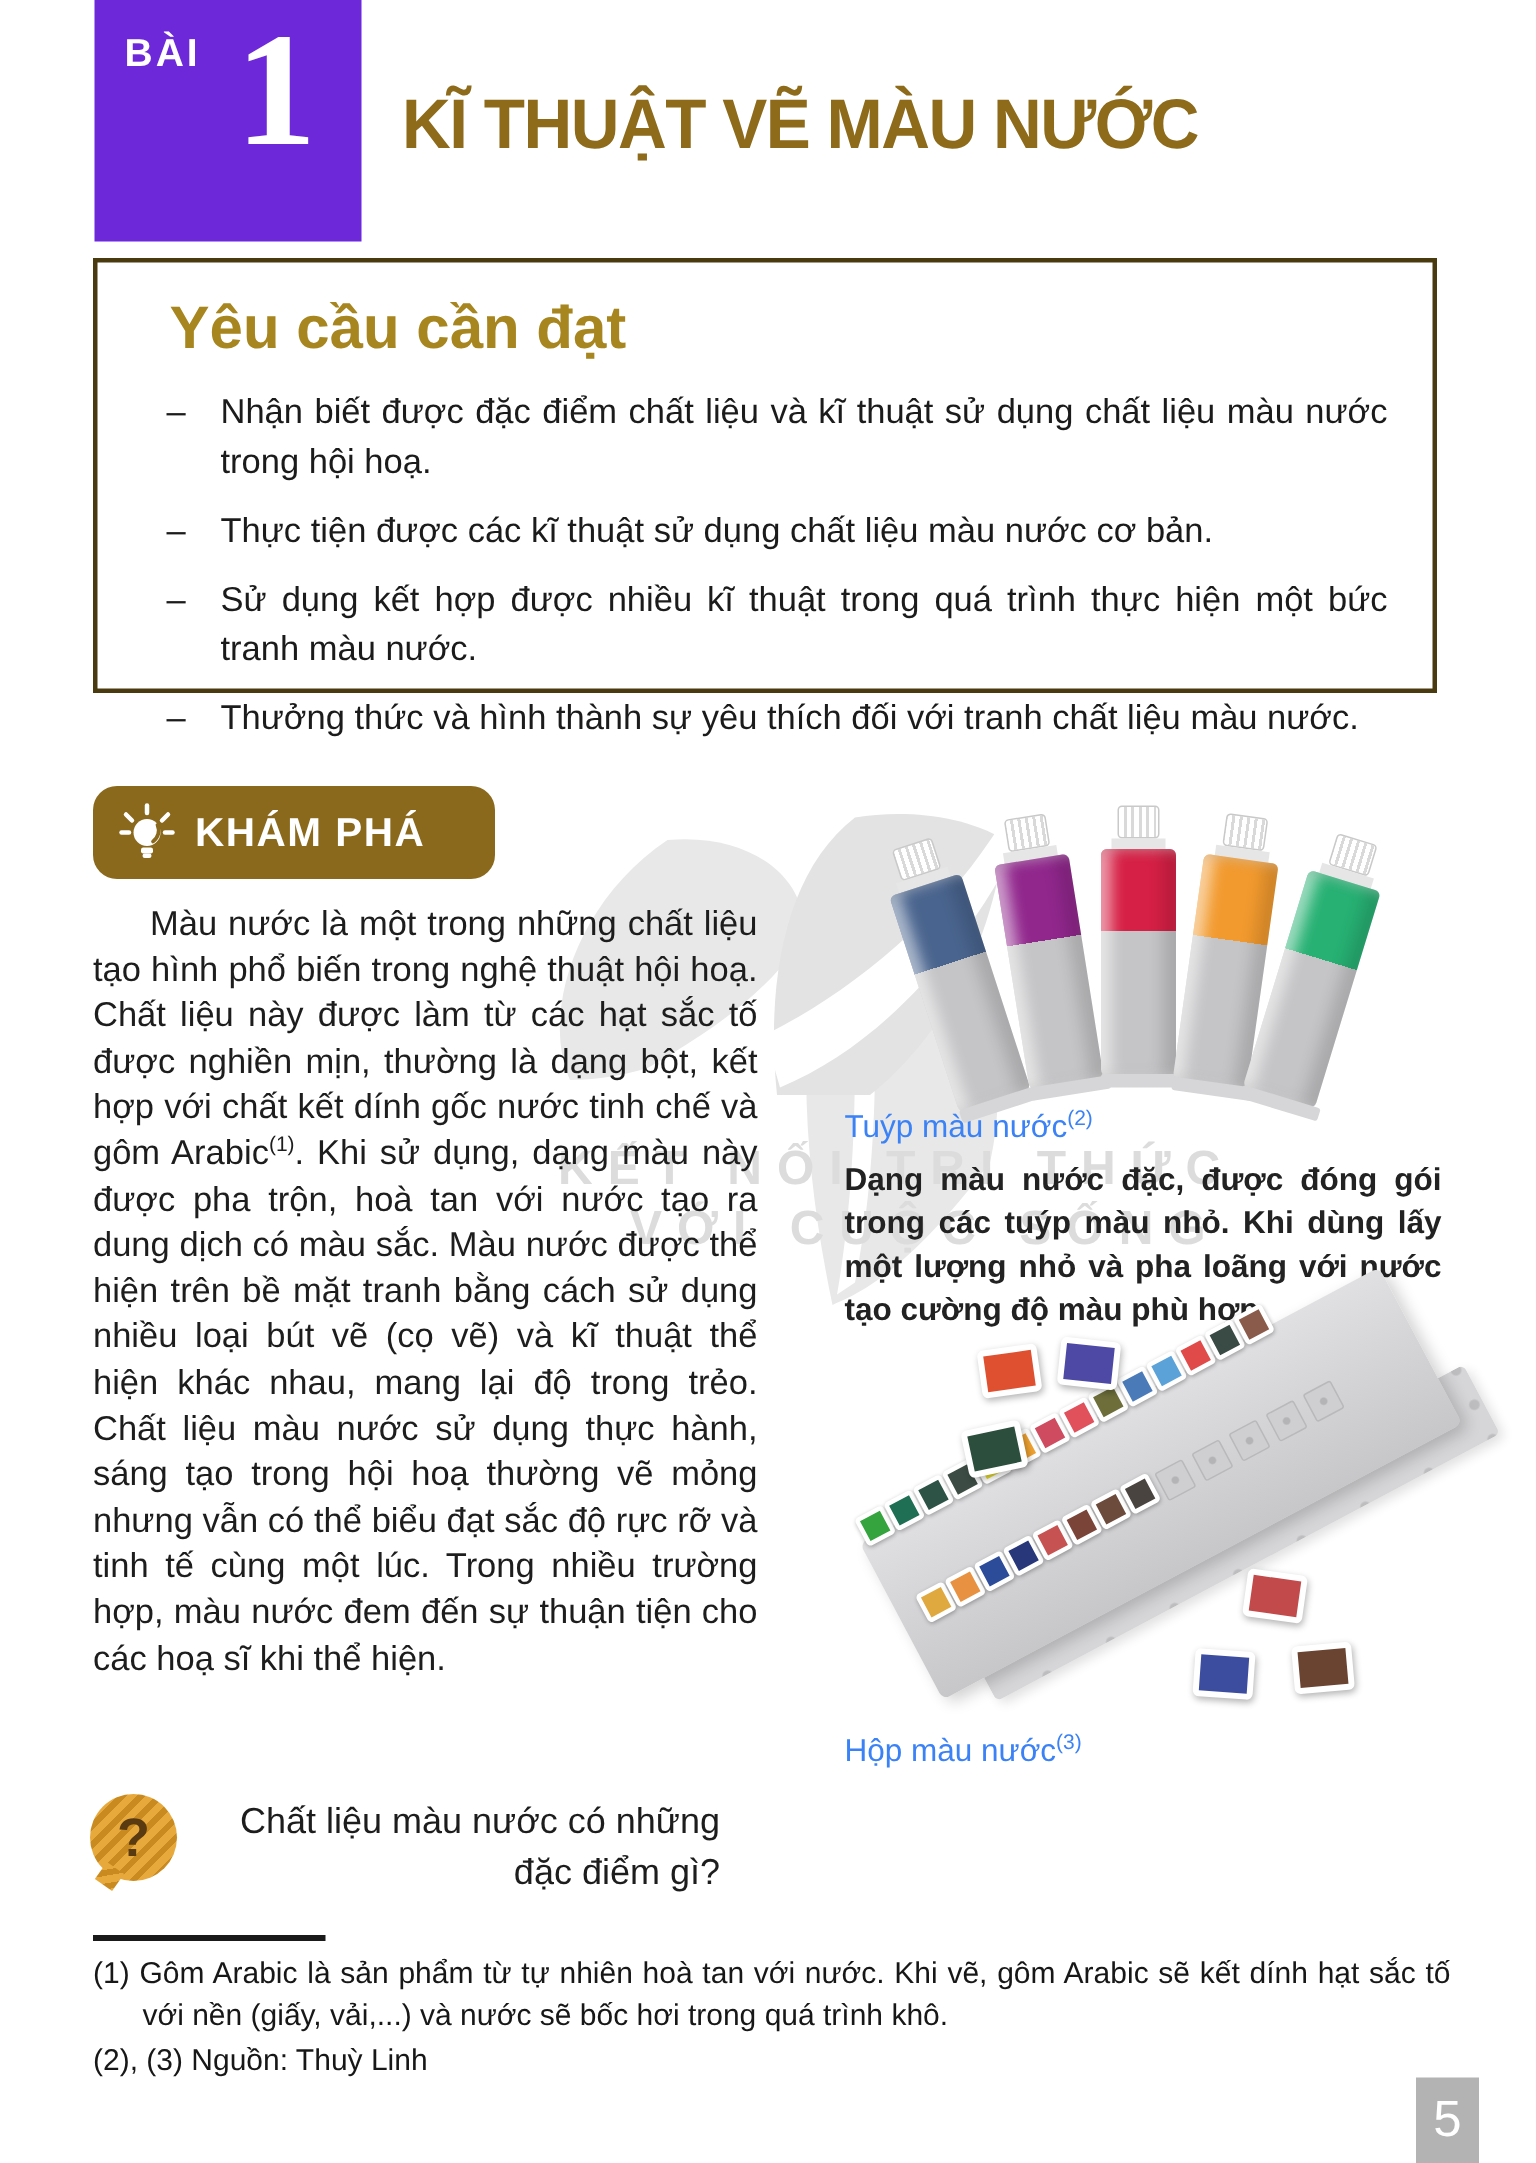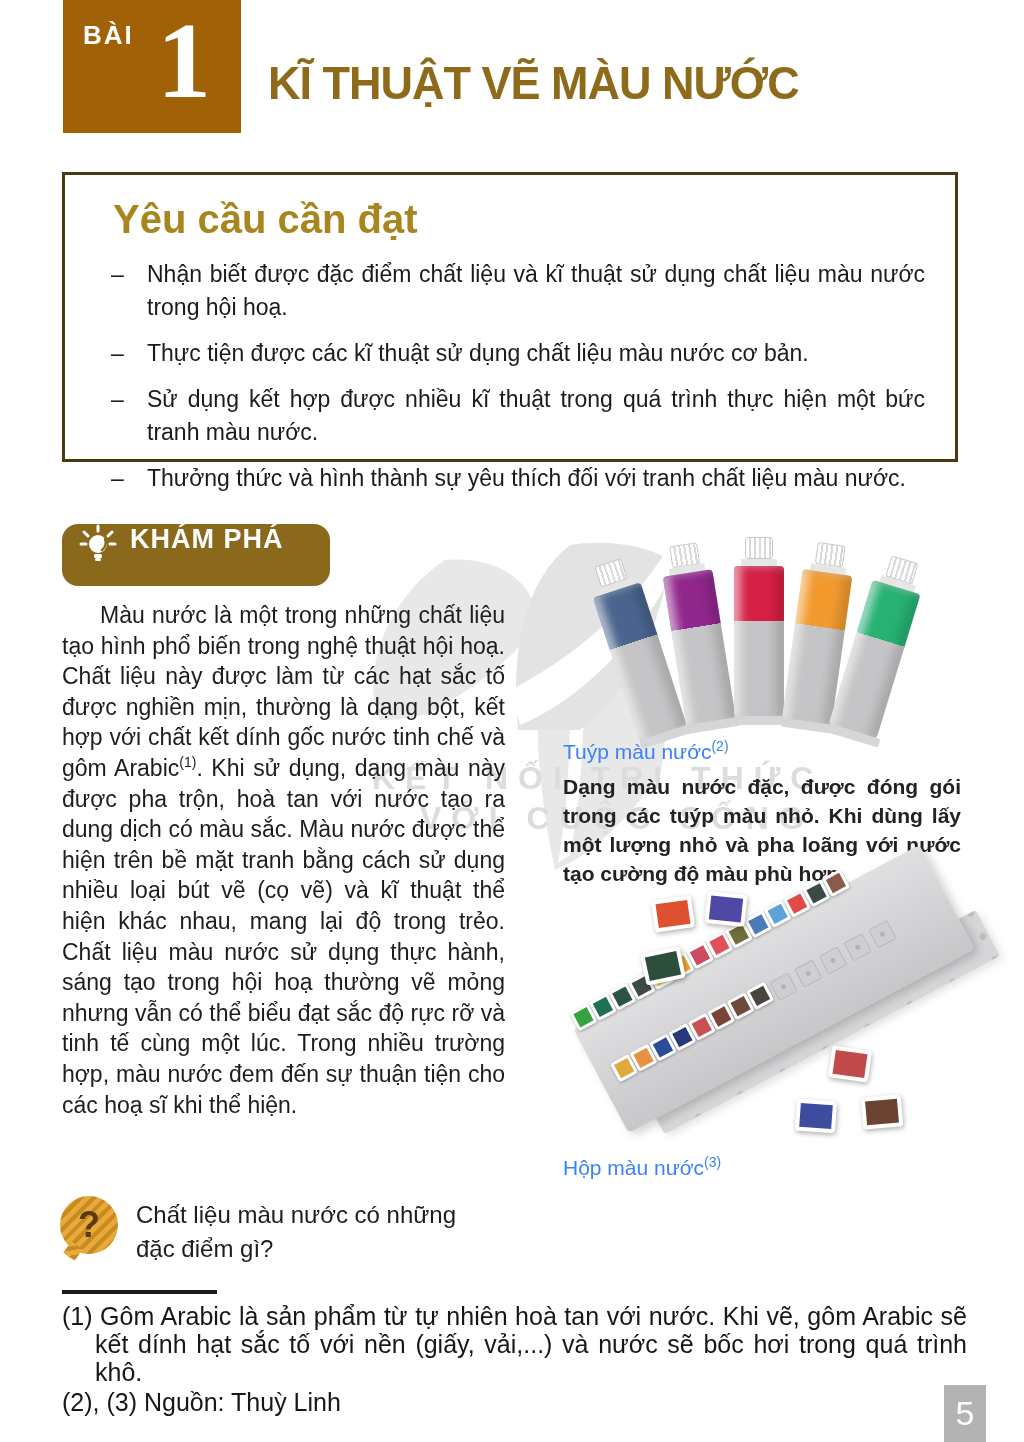--- a/index.html
+++ b/index.html
@@ -9,49 +9,49 @@
 
   
   .wm { position:absolute; z-index:0; }
   .wm-text { color:#dcdcdc; font-weight:700; letter-spacing:10px; font-size:32px; white-space:nowrap; }
   .wm-line1 { left:372px; top:760px; }
   .wm-line2 { left:420px; top:800px; }
 
   .content { position:absolute; inset:0; z-index:1; }
 
   
-  .lesson-box { position:absolute; left:63px; top:0; width:178px; height:133px; background:#a16207; }
+  .lesson-box { position:absolute; left:63px; top:0; width:178px; height:161px; background:#6d28d9; }
   .lesson-label { position:absolute; left:20px; top:20px; color:#fff; font-size:26px; font-weight:700; letter-spacing:2px; }
   .lesson-number { position:absolute; right:30px; top:2px; color:#fff; font-family:"Liberation Serif", serif; font-size:108px; font-weight:700; line-height:1.1; }
   .page-title { position:absolute; left:268px; top:56px; color:#8d6b1a; font-size:45px; font-weight:800; letter-spacing:-1px; transform:scaleY(1.04); transform-origin:left top; white-space:nowrap; }
 
   
   .req-box { position:absolute; left:62px; top:172px; width:896px; height:290px; border:3px solid #4a3a10; padding:16px 30px 10px 46px; background:#fff; }
   .req-title { color:#a8861f; font-size:40px; font-weight:700; margin:6px 0 16px 2px; }
   .req-item { position:relative; padding-left:36px; font-size:23px; line-height:33px; color:#1b1b1b; text-align:justify; margin-bottom:13px; }
   .req-dash { position:absolute; left:0; top:0; }
 
   
-  .explore-badge { position:absolute; left:62px; top:524px; width:268px; height:62px; background:#8a691c; border-radius:16px; display:flex; align-items:flex-start; padding-left:16px; gap:12px; }
+  .explore-badge { position:absolute; left:62px; top:524px; width:268px; height:62px; background:#8a691c; border-radius:16px; display:flex; align-items:center; padding-left:16px; gap:12px; }
   .explore-badge span.lbl { color:#fff; font-size:27px; font-weight:700; letter-spacing:1px; }
 
   
   .article { position:absolute; left:62px; top:600px; width:443px; font-size:23px; line-height:30.6px; color:#1d1d1d; text-align:justify; text-indent:38px; }
   sup.fn { font-size:14px; vertical-align:super; line-height:0; }
 
   
   .question { position:absolute; left:60px; top:1196px; width:420px; display:flex; gap:18px; align-items:flex-start; }
   .q-icon { position:relative; flex:0 0 58px; width:58px; height:58px; border-radius:50%;
             background:repeating-linear-gradient(135deg,#e8a93c 0 5px,#c98a20 5px 9px);
             display:flex; align-items:center; justify-content:center;
             color:#5a3a10; font-size:36px; font-weight:800; }
   .q-icon::after { content:""; position:absolute; left:6px; bottom:-4px; width:14px; height:14px;
             background:repeating-linear-gradient(135deg,#e8a93c 0 5px,#c98a20 5px 9px);
             transform:rotate(35deg); }
-  .q-text { font-size:24px; line-height:34px; color:#1d1d1d; padding-top:2px; }
+  .q-text { font-size:24px; line-height:34px; color:#1d1d1d; padding-top:2px;text-align:right; }
 
   
   .fig-caption { position:absolute; left:563px; font-size:21px; color:#3b82f6; }
   .fig-desc { position:absolute; left:563px; width:398px; font-size:21px; line-height:29px; font-weight:600; color:#222; text-align:justify; }
   .cap-tubes { top:740px; }
   .desc-tubes { top:772px; }
   .cap-box { top:1156px; }
   .desc-box { top:1190px; }
 
   
@@ -75,21 +75,21 @@
           background-size:48px 26px; background-position:14px 14px; box-shadow:2px 4px 8px rgba(0,0,0,.12); }
   .pan-row { position:absolute; display:flex; gap:1px; }
   .row1 { left:4px; top:-16px; }
   .row2 { left:16px; top:48px; }
   .pan { width:21px; height:21px; border:3px solid #fff; border-radius:3px; box-shadow:0 1px 3px rgba(0,0,0,.3); }
   .slot { width:21px; height:21px; border:1px solid #b9b9bc; border-radius:2px; background:#cfcfd2 radial-gradient(circle 3px,#b4b4b7 0 2px,transparent 3px) center no-repeat; margin:3px; }
   .loose-pan { position:absolute; width:40px; height:32px; border:4px solid #fff; border-radius:4px; box-shadow:1px 2px 5px rgba(0,0,0,.3); }
 
   
   .footnote-rule { position:absolute; left:62px; top:1290px; width:155px; height:4px; background:#1a1a1a; }
-  .footnotes { position:absolute; left:62px; top:1302px; width:905px; font-size:25px; line-height:28px; color:#171717; }
+  .footnotes { position:absolute; left:62px; top:1302px; width:905px; font-size:20px; line-height:28px; color:#171717; }
   .footnotes .f1 { padding-left:33px; text-indent:-33px; text-align:justify; }
   .footnotes .f2 { margin-top:2px; }
 
   
   .page-number { position:absolute; left:944px; top:1385px; width:42px; height:57px; background:#b3b3b3;
                  color:#fff; font-size:34px; font-weight:400; display:flex; align-items:center; justify-content:center; }
 </style>
 </head>
 <body>
 

